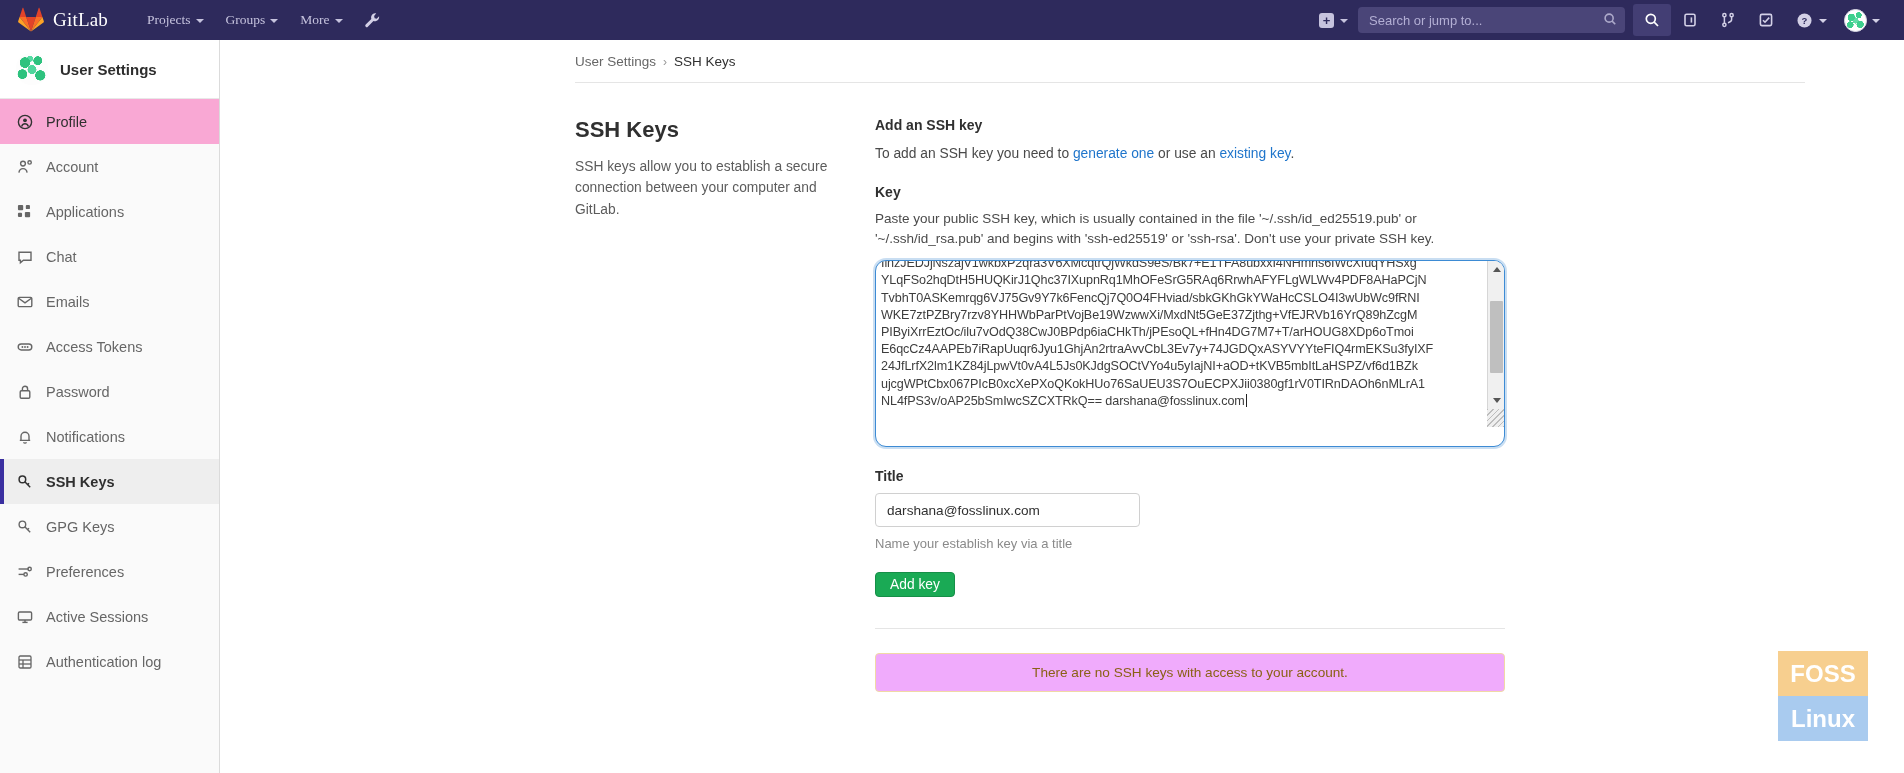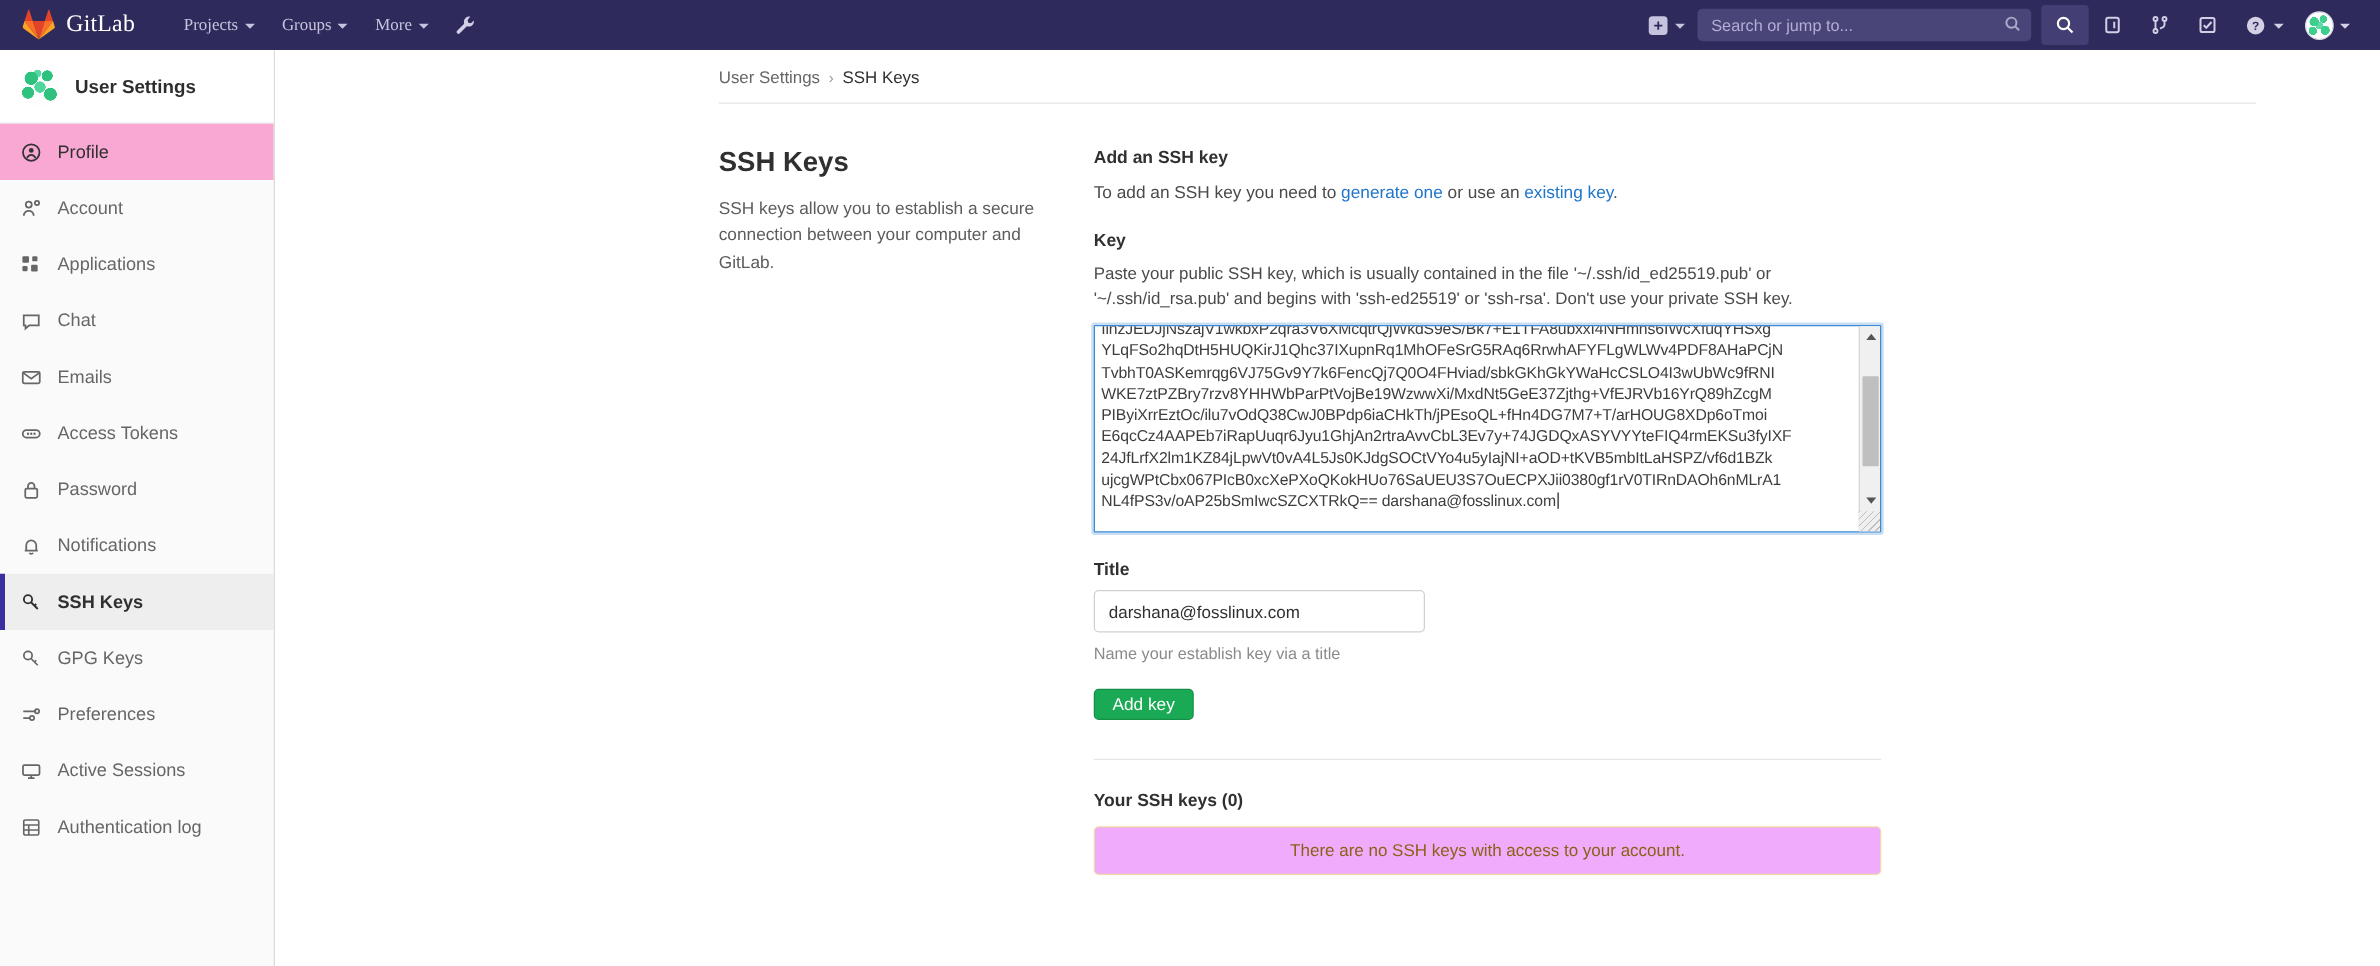--- a/index.html
+++ b/index.html
@@ -165,26 +165,26 @@
   .sec-title { font-size: 14px; font-weight: bold; color: #303030; margin-bottom: 11px; }
   .sec-text { font-size: 13.8px; color: #4a4a4a; line-height: 1.5; margin-bottom: 19px; }
   .lnk { color: #1f75cb; cursor: pointer; }
 
   .field-label { font-size: 14px; font-weight: bold; color: #303030; margin-bottom: 9px; }
   .field-help { font-size: 13.5px; color: #4a4a4a; line-height: 1.5; margin-bottom: 11px; }
 
   
   .key-area {
     position: relative;
-    width: 630px; height: 166px;
+    width: 630px; height: 187px;
     border: 1px solid #3d8bd4;
     box-shadow: 0 0 0 2px rgba(99,161,219,.35);
     background: #fff;
     overflow: hidden;
-    border-radius: 1px;
+    border-radius: 11px;
     cursor: text;
   }
   .key-text {
     position: absolute; top: 2px; left: 5px;
     width: 598px;
     font-family: "Liberation Sans", sans-serif;
     font-size: 12.6px; line-height: 17.2px;
     color: #3d3d3d;
     white-space: pre;
     letter-spacing: -0.1px;
@@ -559,22 +559,25 @@
           </div>
 
           <div class="field-label" style="margin-top:21px">Title</div>
           <input class="title-input" value="darshana@fosslinux.com" style="">
           <div class="hint">Name your establish key via a title</div>
 
           <button class="btn-add">Add key</button>
 
           <div class="divider"></div>
 
-          <div class="keys-title">Your SSH keys (0)</div>
           <div class="alert-empty">There are no SSH keys with access to your account.</div>
         </div>
 
       </div>
     </div>
 
+    <div class="watermark">
+      <div class="wm-top">FOSS</div>
+      <div class="wm-bot">Linux</div>
+    </div>
   </div>
 
 </div>
 
 </body></html>

